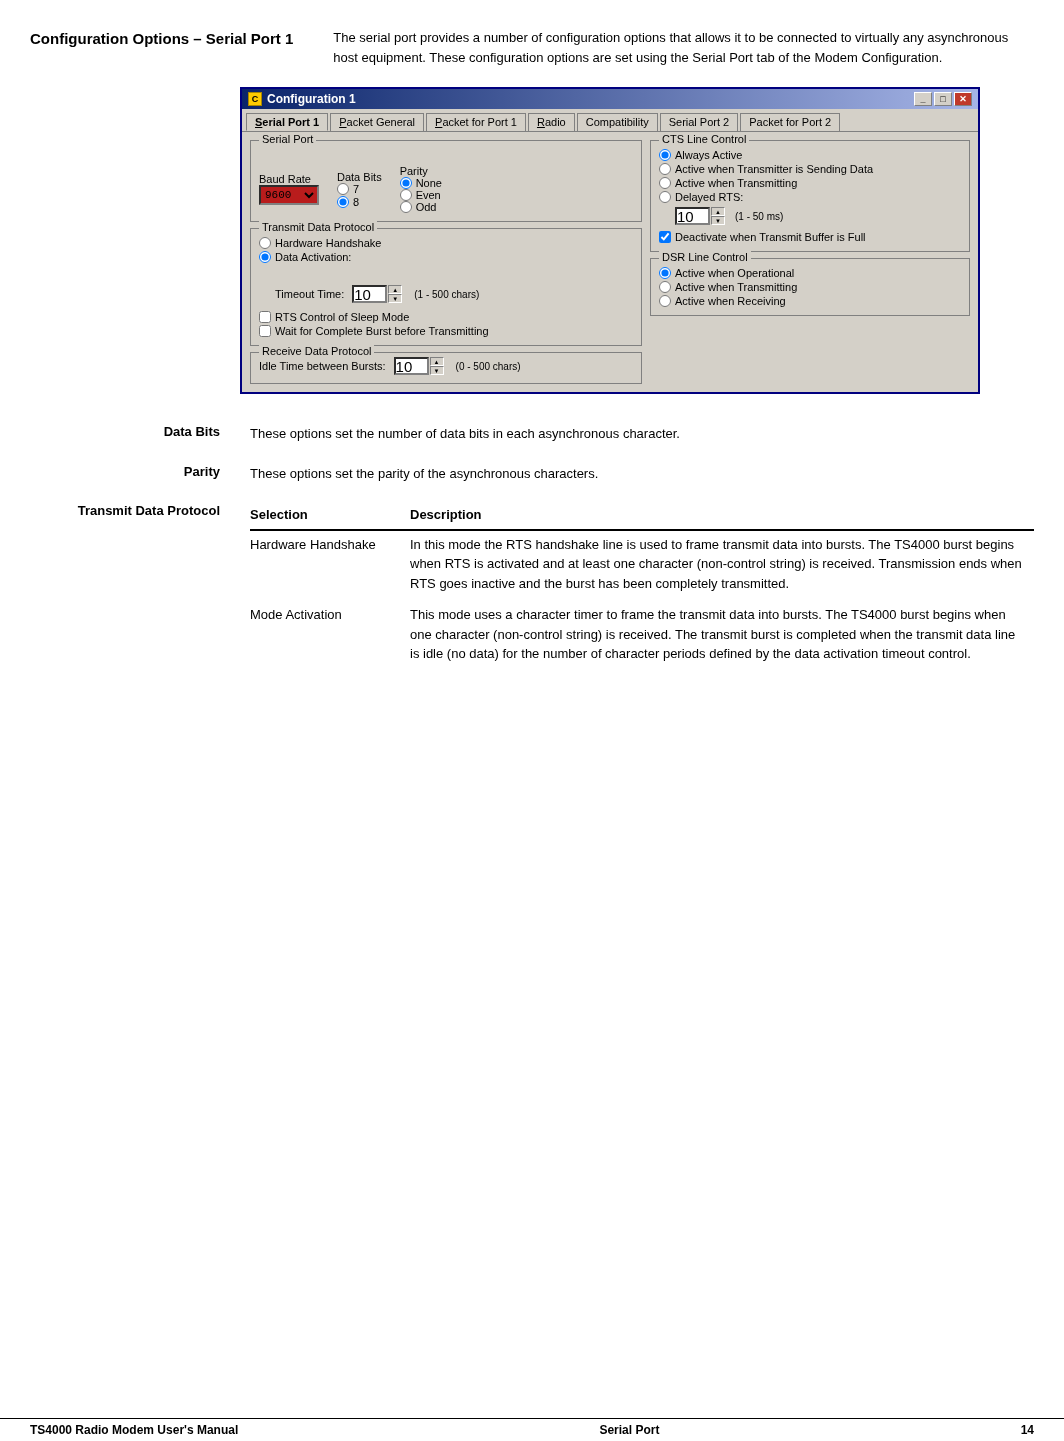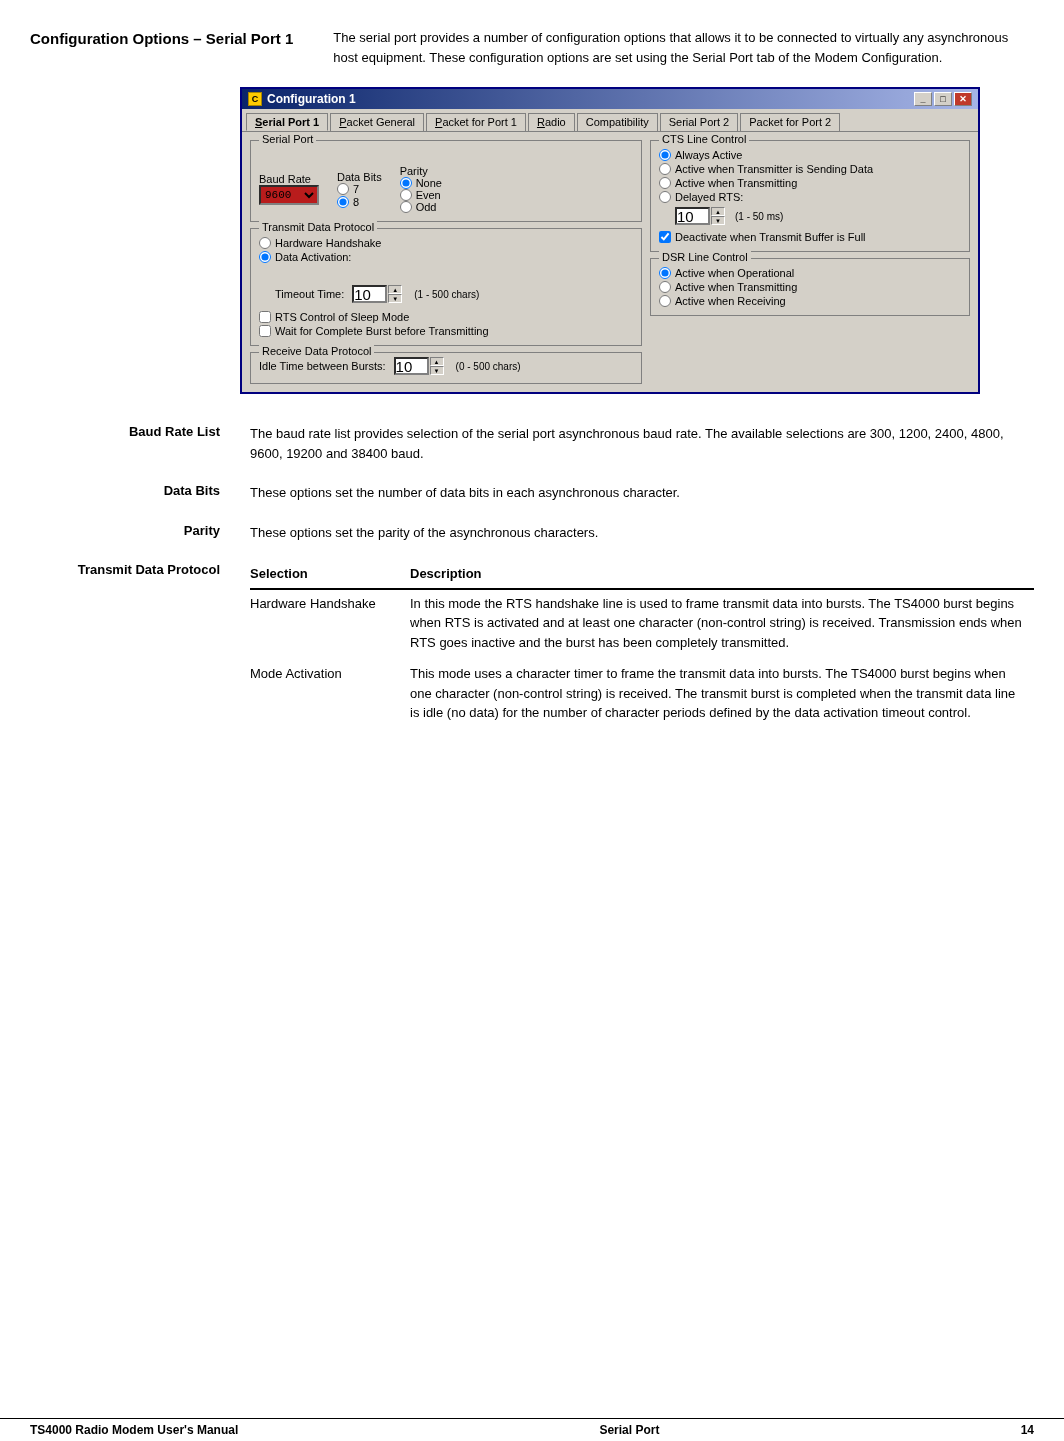--- a/index.html
+++ b/index.html
@@ -546,24 +546,20 @@
             </div>
           </div>
 
         </div>
       </div>
     </div>
   </div>
 
   <div class="bottom-section">
 
-    <div class="section-row">
-      <div class="section-label">Baud Rate List</div>
-      <div class="section-content">The baud rate list provides selection of the serial port asynchronous baud rate. The available selections are 300, 1200, 2400, 4800, 9600, 19200 and 38400 baud.</div>
-    </div>
 
     <div class="section-row">
       <div class="section-label">Data Bits</div>
       <div class="section-content">These options set the number of data bits in each asynchronous character.</div>
     </div>
 
     <div class="section-row">
       <div class="section-label">Parity</div>
       <div class="section-content">These options set the parity of the asynchronous characters.</div>
     </div>

